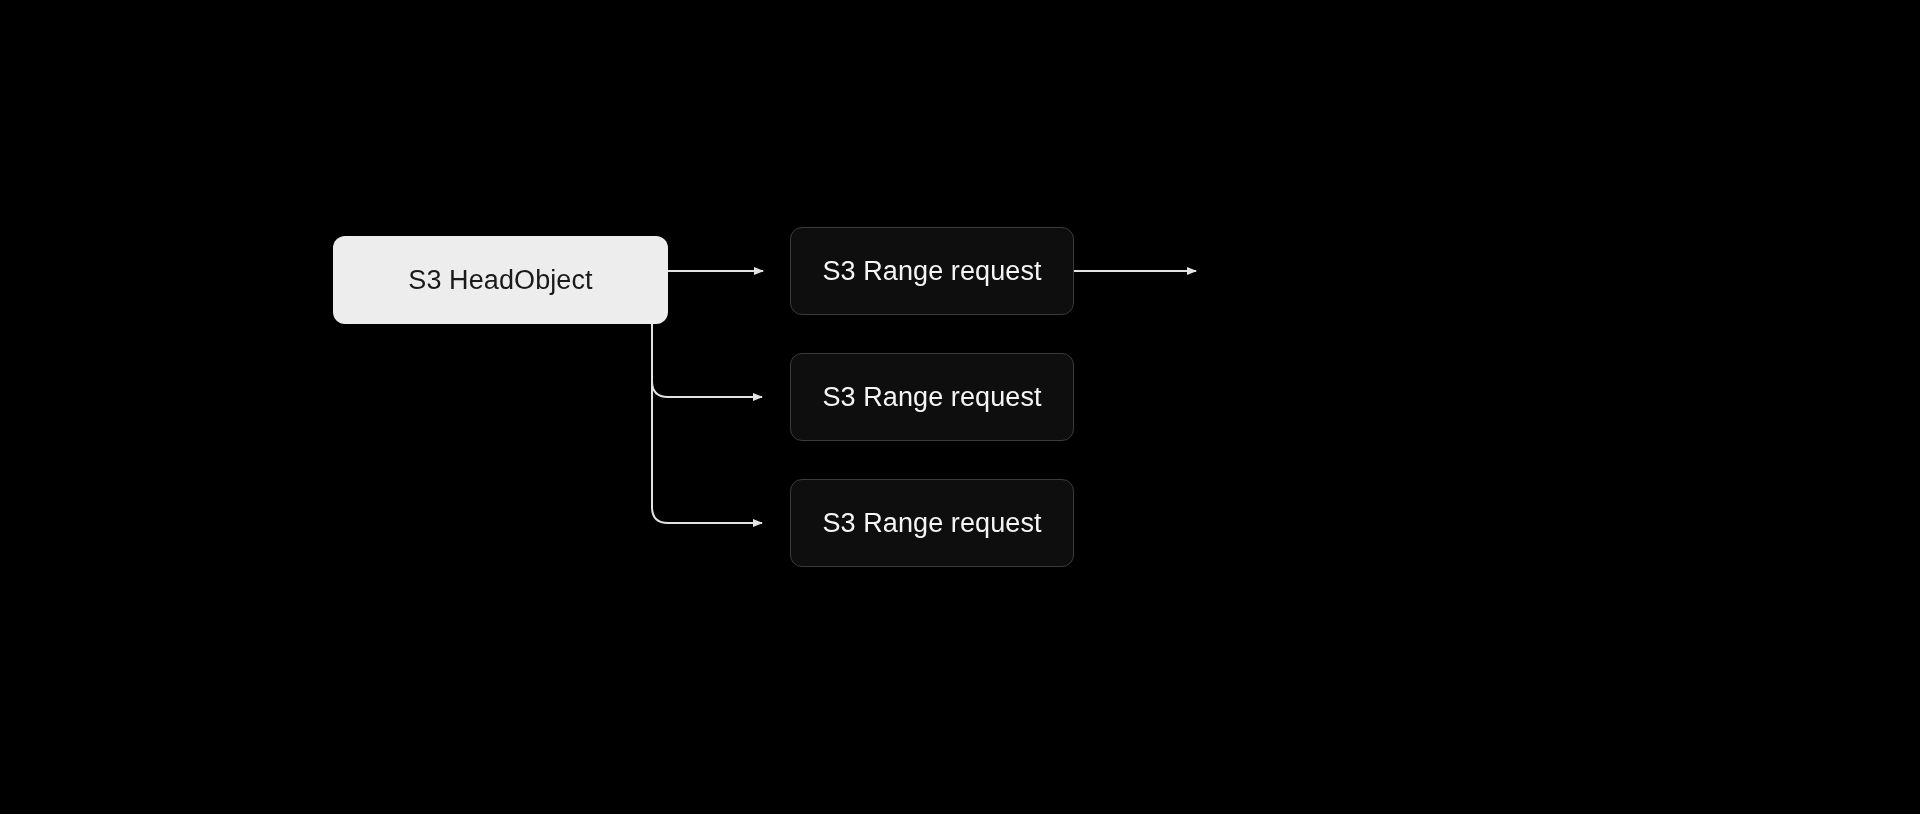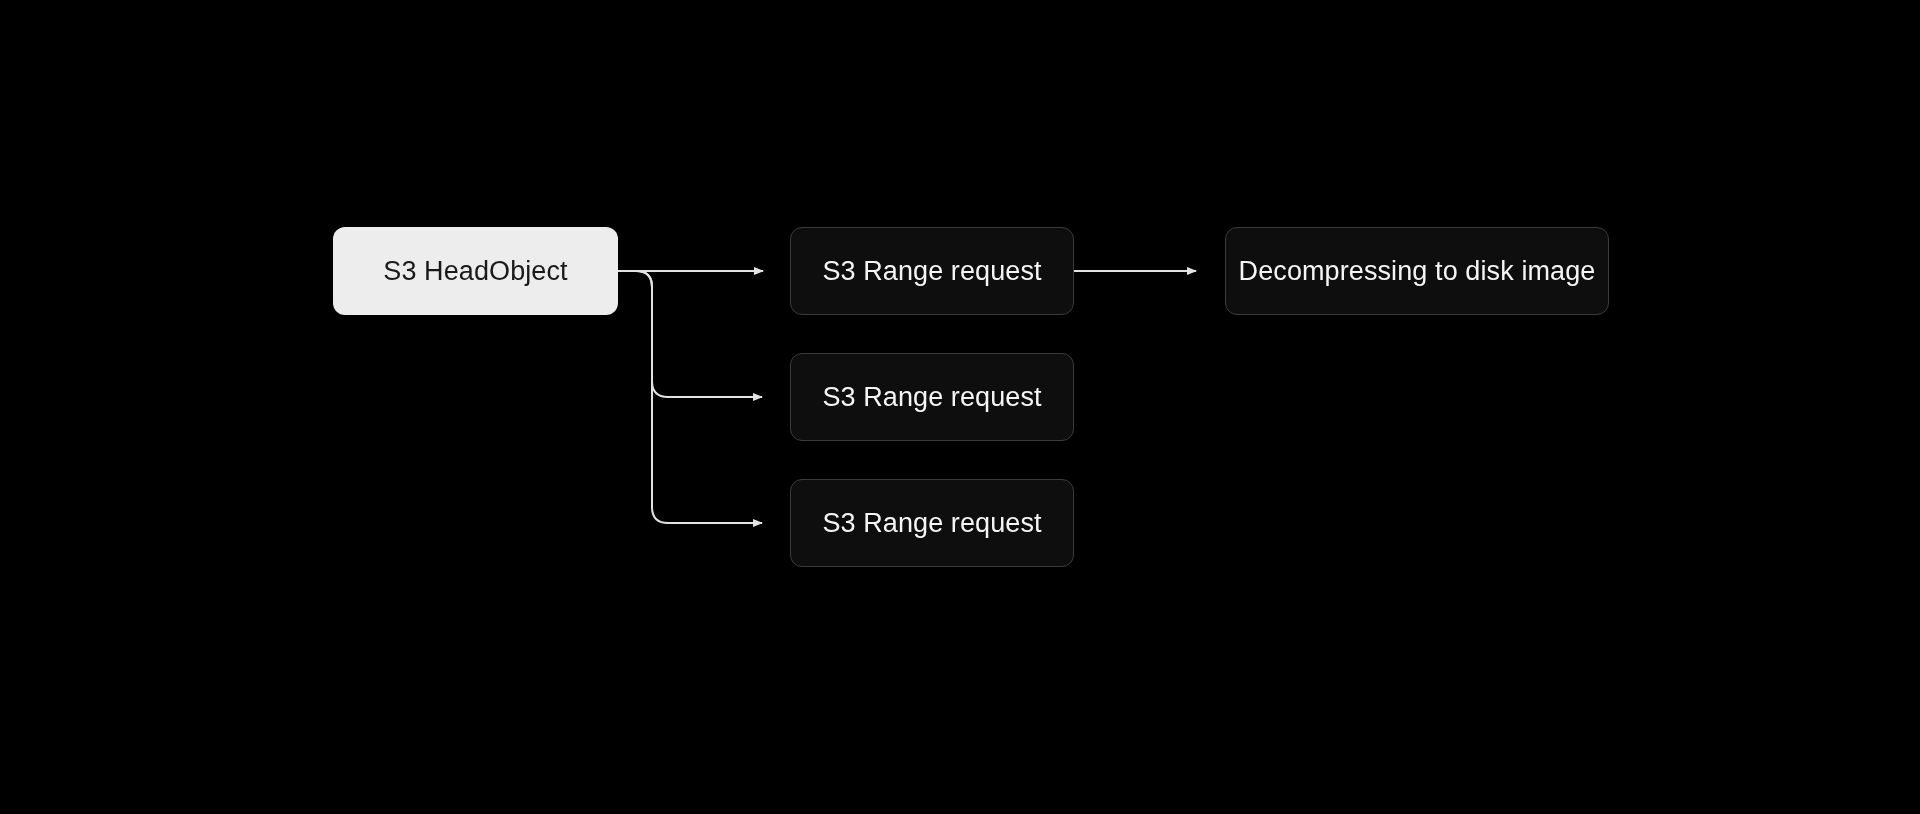--- a/index.html
+++ b/index.html
@@ -49,21 +49,21 @@
   .node.dark {
     background: var(--node-dark-fill, #0e0e0e);
     border: 1.5px solid var(--node-border, #3b3b3b);
     color: var(--node-dark-text, #f5f5f5);
     margin-left: 22px;
   }
   .node.light {
     background: var(--node-light-fill, #ededed);
     color: var(--node-light-text, #1a1a1a);
   }
-  .n1 { left: 333px;  top: 227px; width: 285px; }
+  .n1 { left: 333px;  top: 236px; width: 335px; }
   .n2 { left: 768px;  top: 227px; width: 284px; }
   .n3 { left: 768px;  top: 353px; width: 284px; }
   .n4 { left: 768px;  top: 479px; width: 284px; }
   .n5 { left: 1203px; top: 227px; width: 384px; }
 </style>
 </head>
 <body>
 
 <div class="stage">
 
@@ -88,17 +88,14 @@
   </div>
 
   <div class="node dark n3">
     <span>S3 Range request</span>
   </div>
 
   <div class="node dark n4">
     <span>S3 Range request</span>
   </div>
 
-  <div class="node dark n5">
-    <span>Decompressing to disk image</span>
-  </div>
 
 </div>
 
 </body></html>

